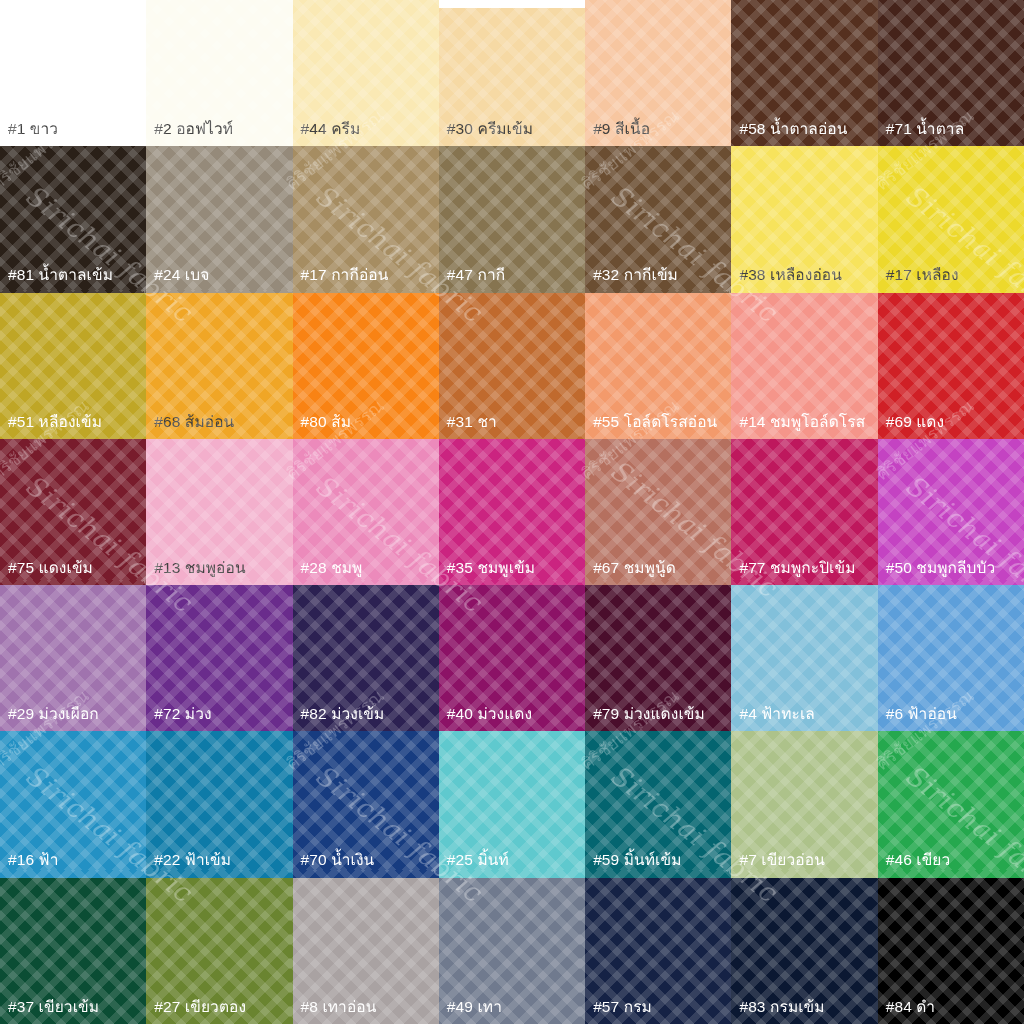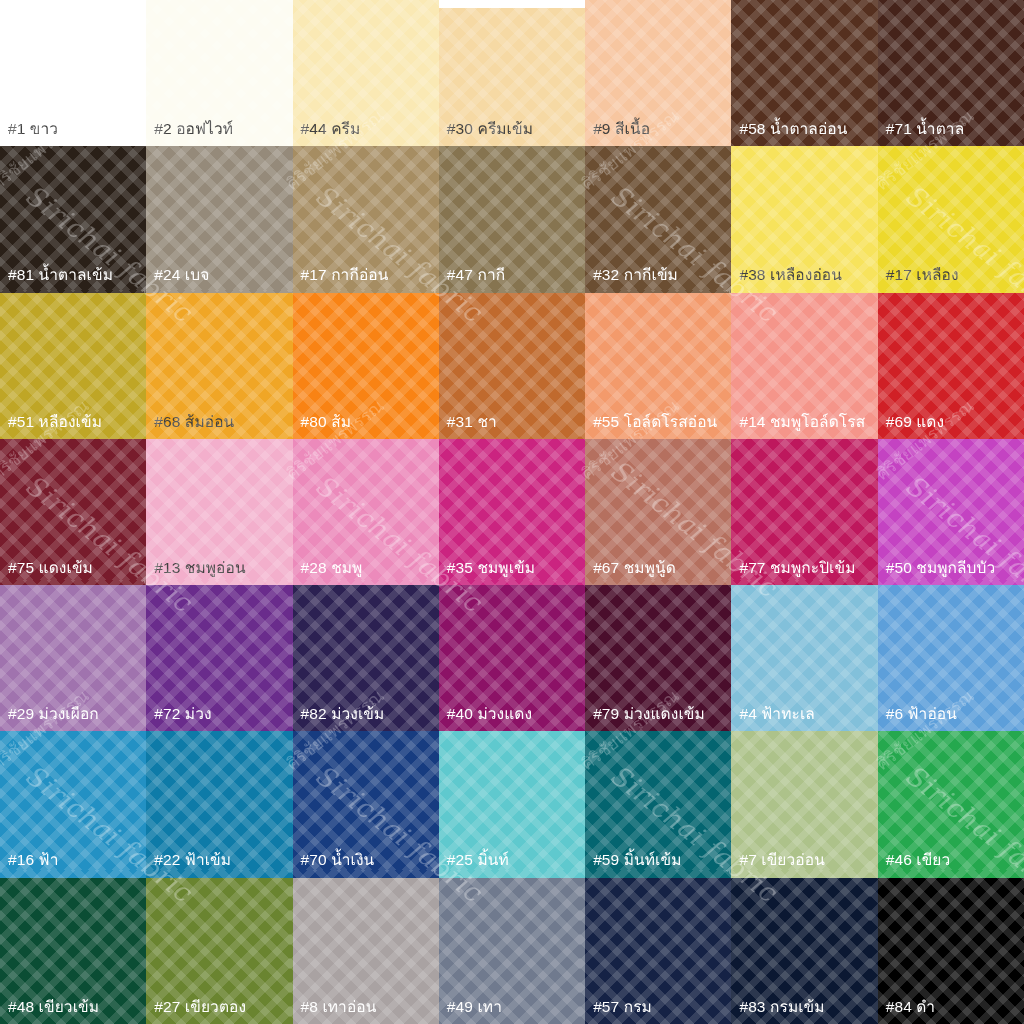--- a/index.html
+++ b/index.html
@@ -203,21 +203,21 @@
       <div class="swatch" style="background: rgb(4, 101, 112);">
         <span class="swatch-label dk">#59 มิ้นท์เข้ม</span>
       </div>
       <div class="swatch" style="background: rgb(173, 194, 138);">
         <span class="swatch-label dk">#7 เขียวอ่อน</span>
       </div>
       <div class="swatch" style="background: rgb(37, 168, 78);">
         <span class="swatch-label dk">#46 เขียว</span>
       </div>
       <div class="swatch" style="background: rgb(11, 77, 52);">
-        <span class="swatch-label dk">#48 เขียวเข้ม</span>
+        <span class="swatch-label dk">#37 เขียวเข้ม</span>
       </div>
       <div class="swatch" style="background: rgb(106, 132, 48);">
         <span class="swatch-label dk">#27 เขียวตอง</span>
       </div>
       <div class="swatch" style="background: rgb(169, 162, 162);">
         <span class="swatch-label dk">#8 เทาอ่อน</span>
       </div>
       <div class="swatch" style="background: rgb(112, 122, 142);">
         <span class="swatch-label dk">#49 เทา</span>
       </div>

